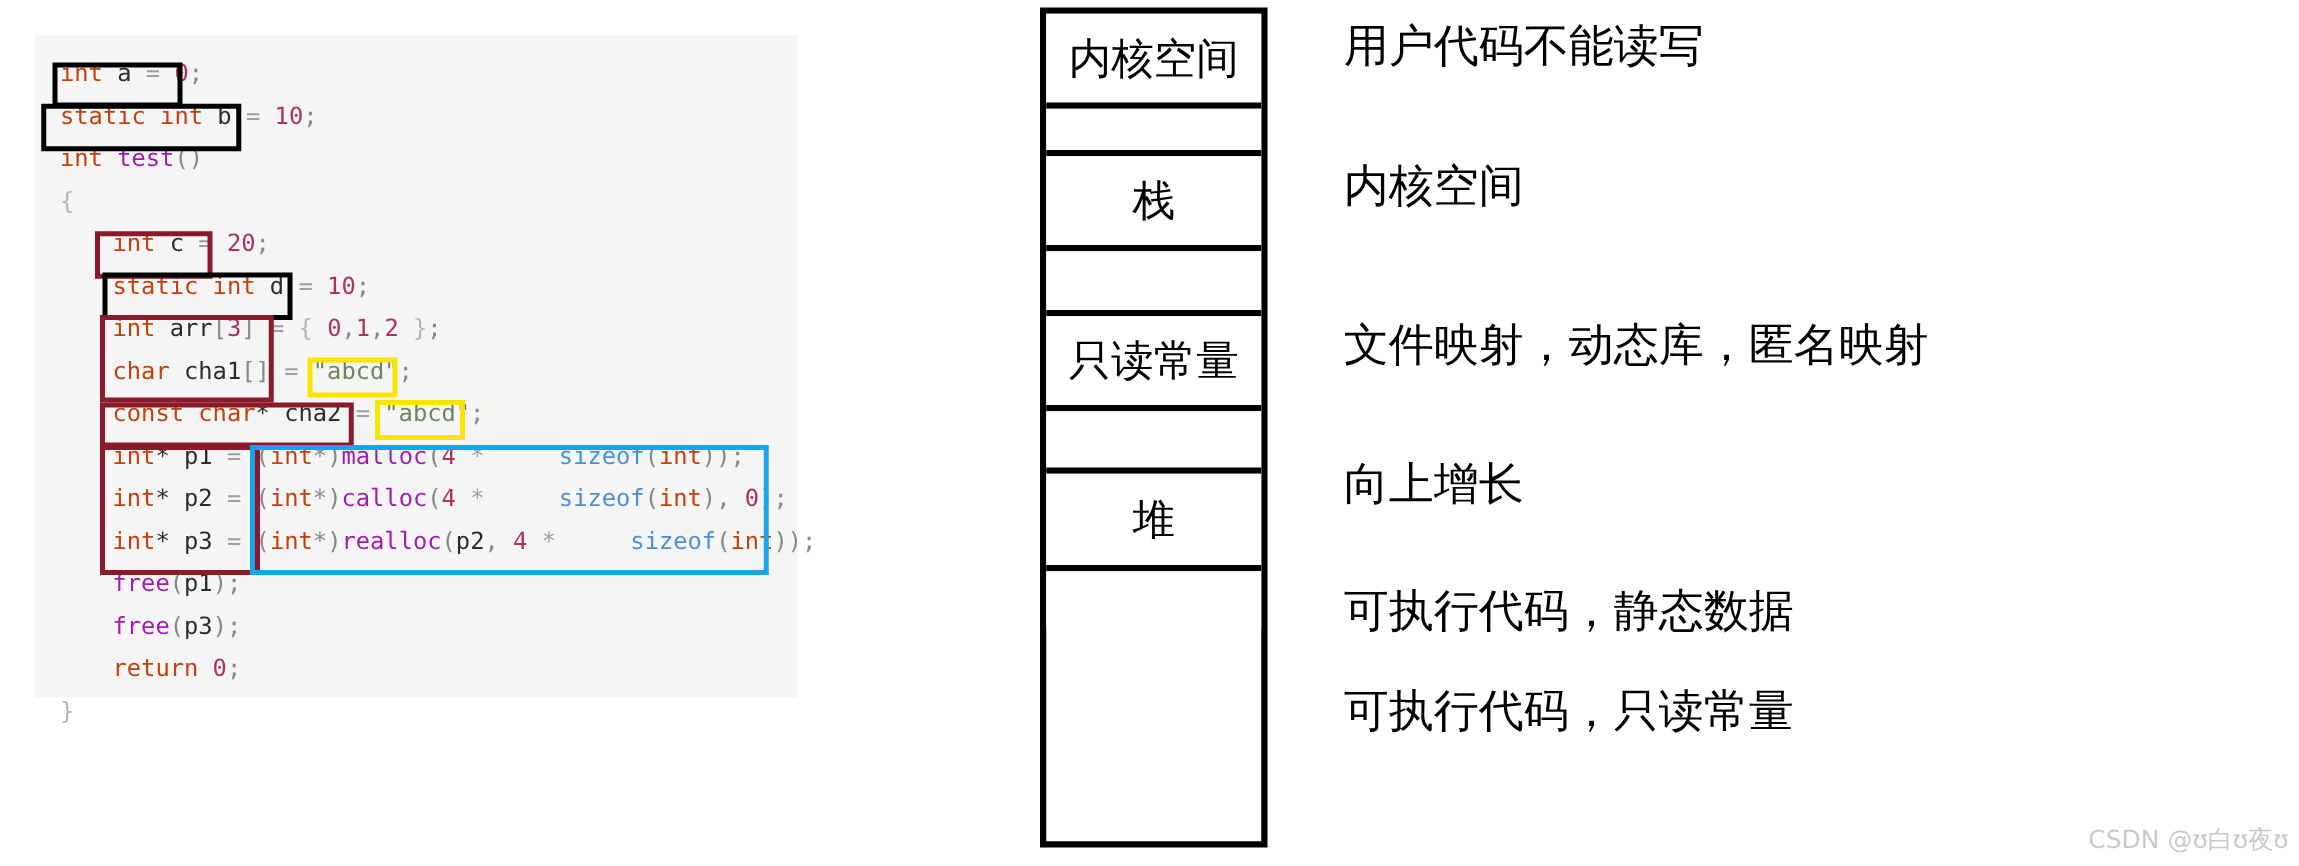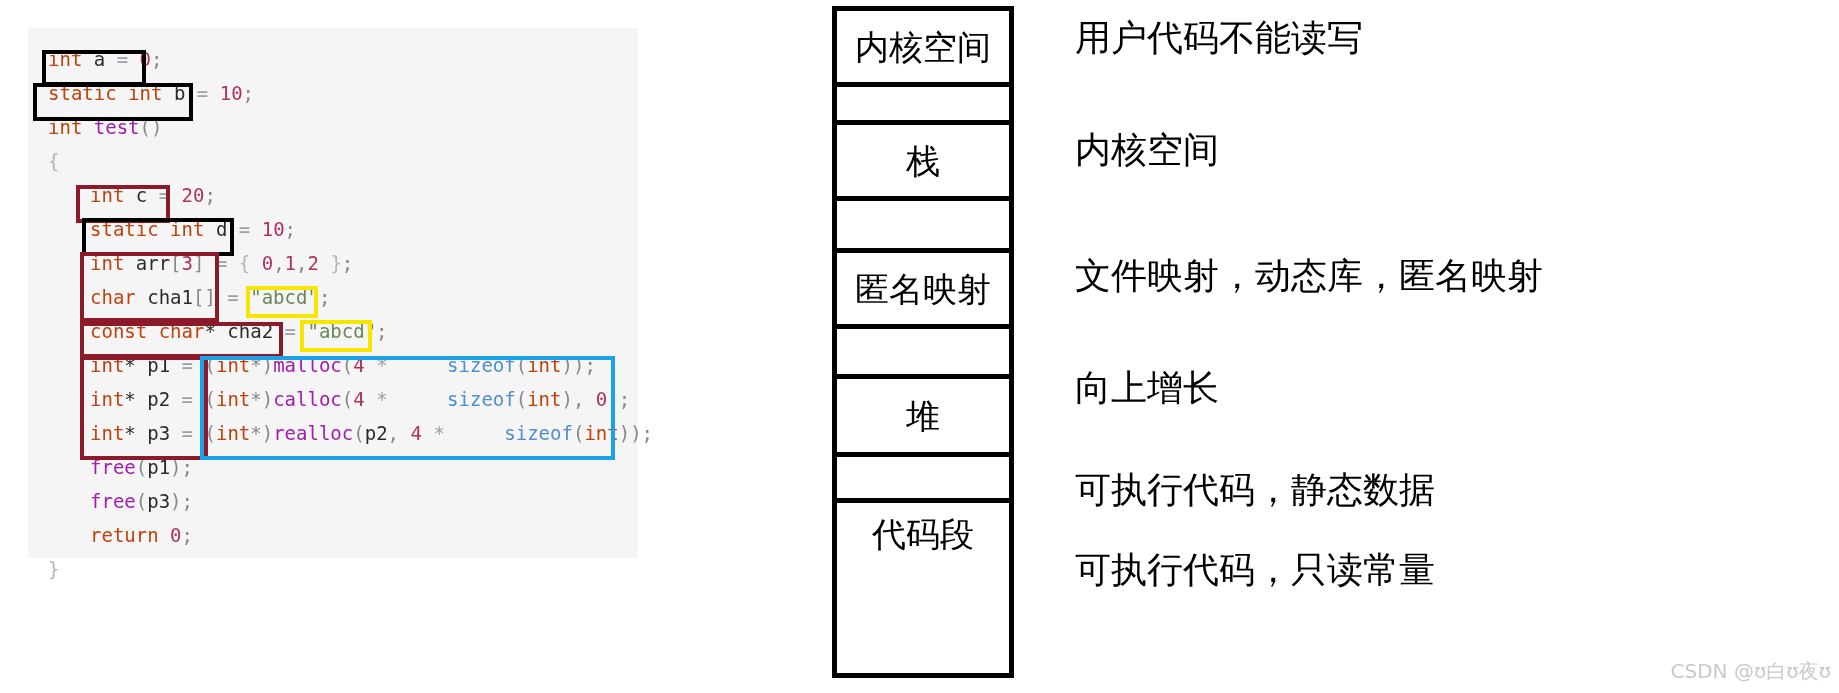--- a/index.html
+++ b/index.html
@@ -131,33 +131,30 @@
     <div class="mem-seg" style="height: 38px;">
       <span></span>
     </div>
     <div class="mem-seg" style="height: 76px;">
       <span>栈</span>
     </div>
     <div class="mem-seg" style="height: 52px;">
       <span></span>
     </div>
     <div class="mem-seg" style="height: 76px;">
-      <span>匿名映射</span>
+      <span>只读常量</span>
     </div>
     <div class="mem-seg" style="height: 50px;">
       <span></span>
     </div>
     <div class="mem-seg" style="height: 78px;">
       <span>堆</span>
     </div>
     <div class="mem-seg" style="height: 46px;">
       <span></span>
-    </div>
-    <div class="mem-seg" style="height: 62px;">
-      <span>代码段</span>
     </div>
   </div>
 <div id="memory-descriptions">
     <div class="mem-desc" style="left: 1075px; top: 20px;">用户代码不能读写</div>
     <div class="mem-desc" style="left: 1075px; top: 132px;">内核空间</div>
     <div class="mem-desc" style="left: 1075px; top: 258px; font-family: Liberation Serif, serif;">文件映射，动态库，匿名映射</div>
     <div class="mem-desc" style="left: 1075px; top: 370px;">向上增长</div>
     <div class="mem-desc" style="left: 1075px; top: 472px;">可执行代码，静态数据</div>
     <div class="mem-desc" style="left: 1075px; top: 552px;">可执行代码，只读常量</div>
   </div>

